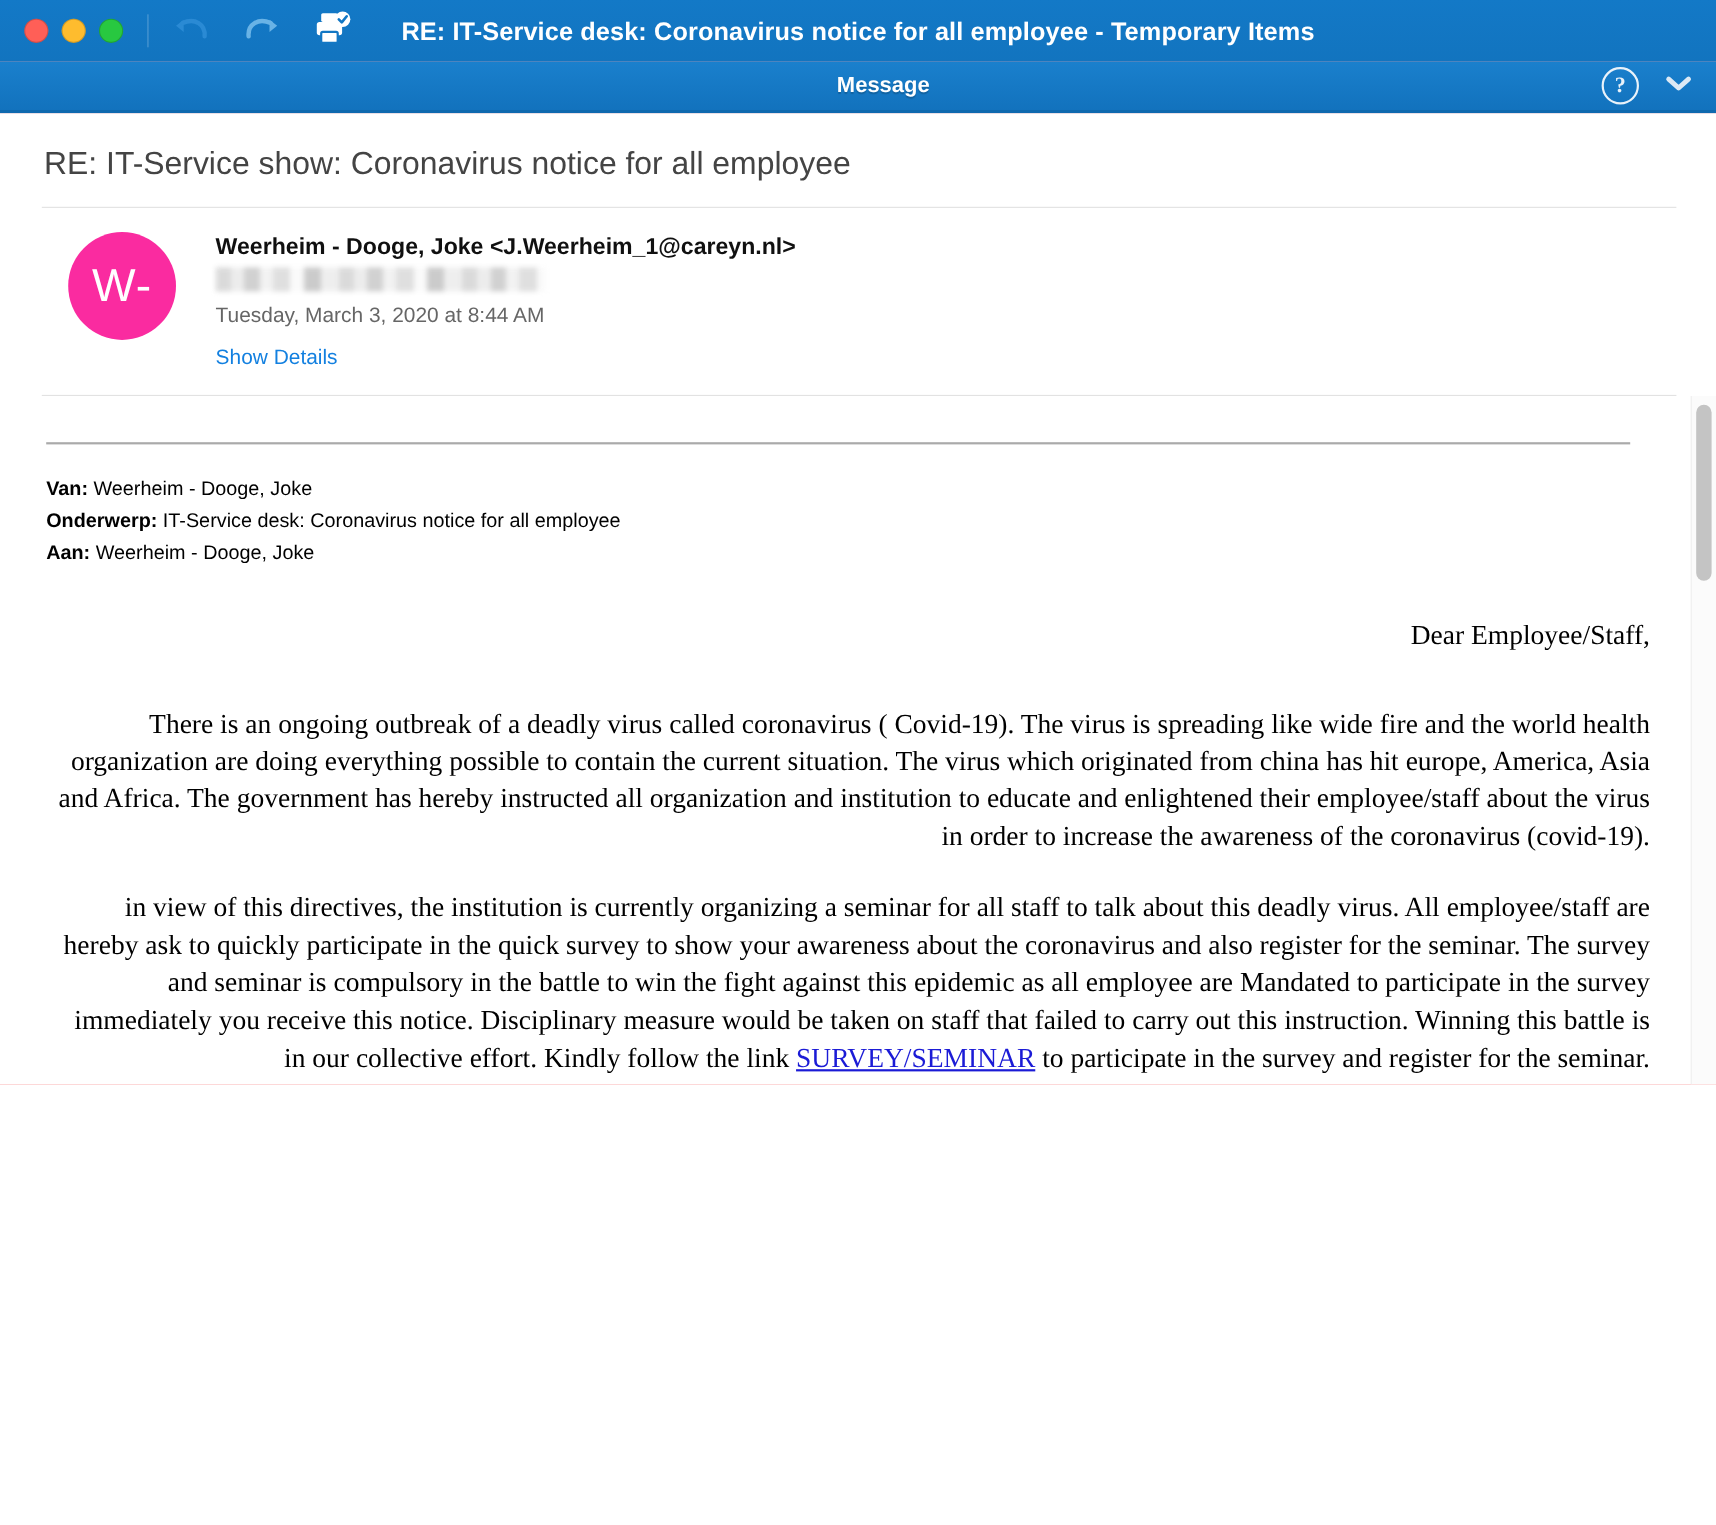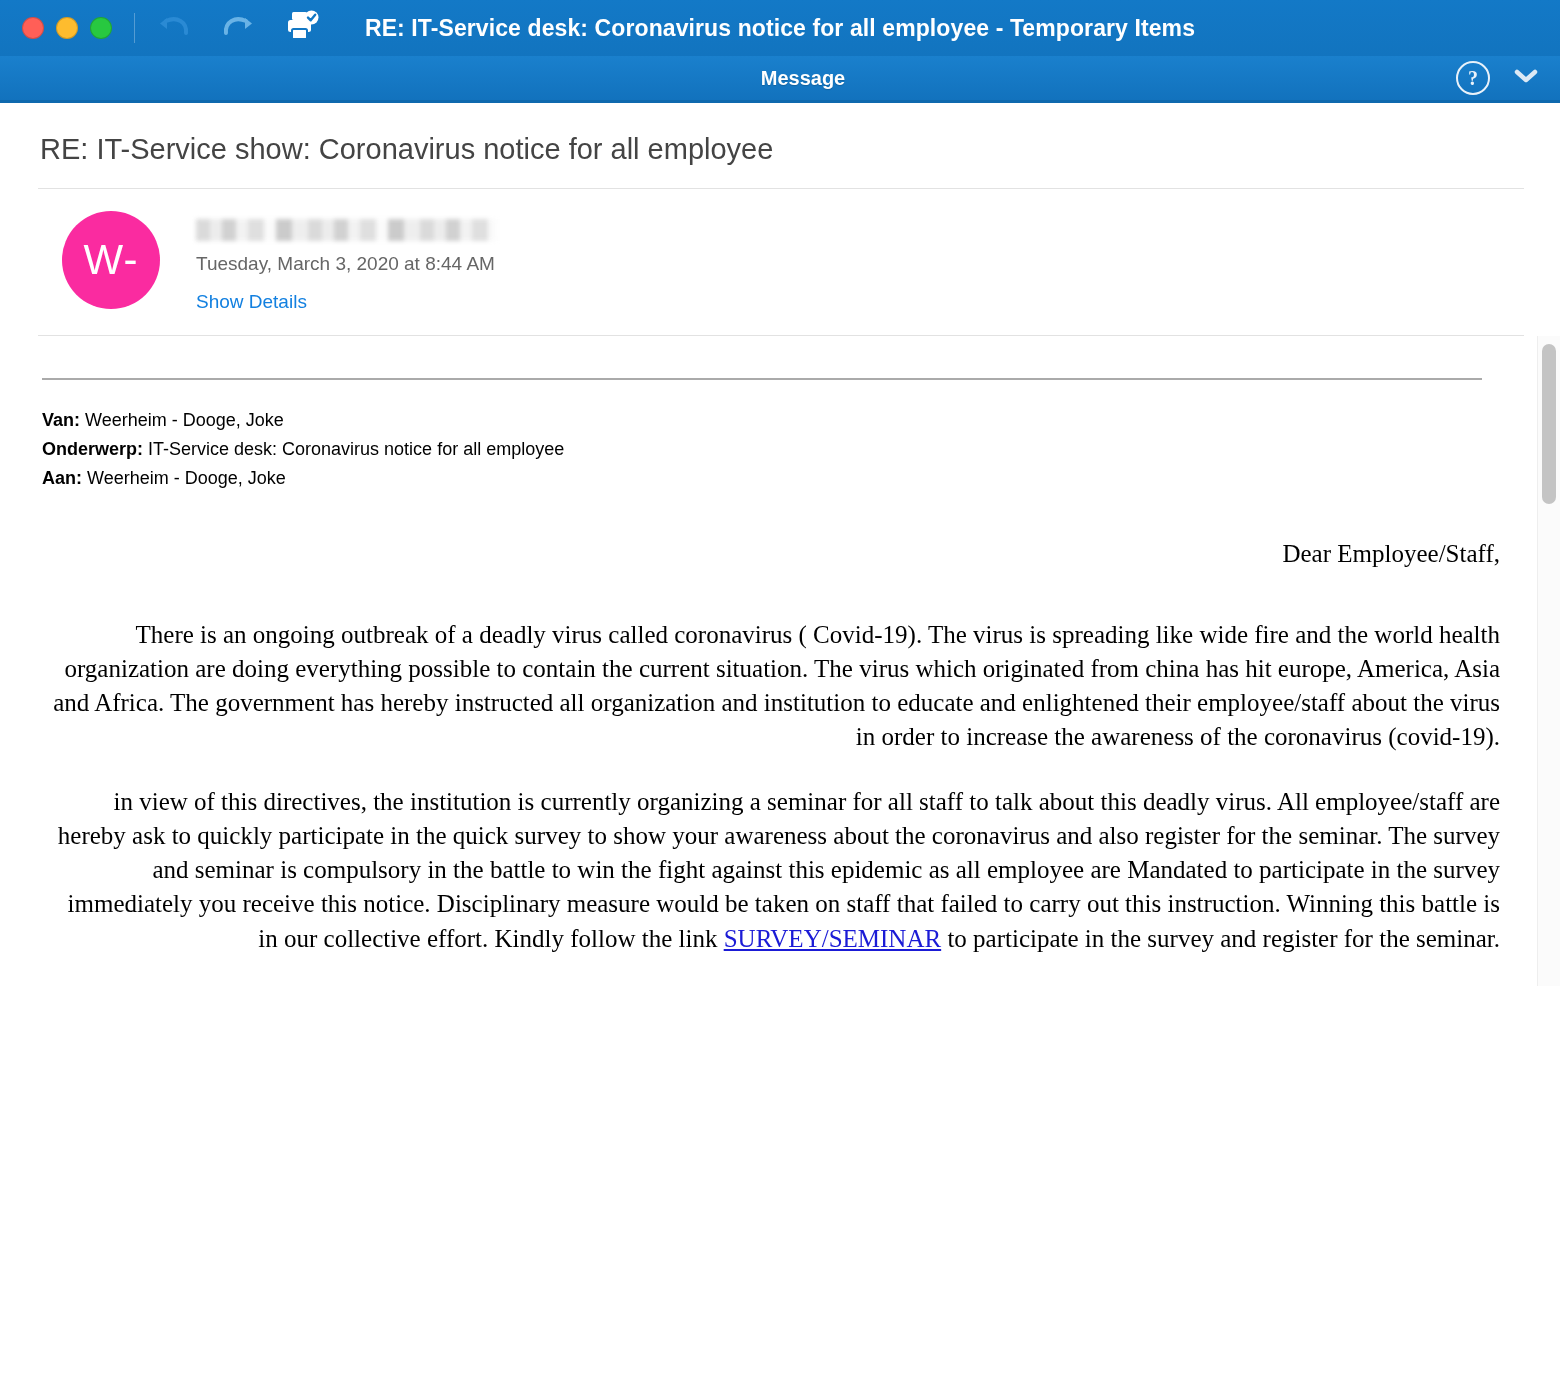--- a/index.html
+++ b/index.html
@@ -325,20 +325,21 @@
   </div>
 
   <div class="message-pane">
 
     <div class="subject">RE: IT-Service show: Coronavirus notice for all employee</div>
     <div class="hdr-rule"></div>
 
     <div class="sender-row">
       <div class="avatar">W-</div>
       <div class="sender-info">
+        <div class="sender-name">Weerheim - Dooge, Joke &lt;J.Weerheim_1@careyn.nl&gt;</div>
         <div class="redacted"></div>
         <div class="sent-date">Tuesday, March 3, 2020 at 8:44 AM</div>
         <div class="show-details">Show Details</div>
       </div>
     </div>
 
     <div class="hdr-rule-2"></div>
 
     <div class="body-scroll">
       <div class="body-inner">

